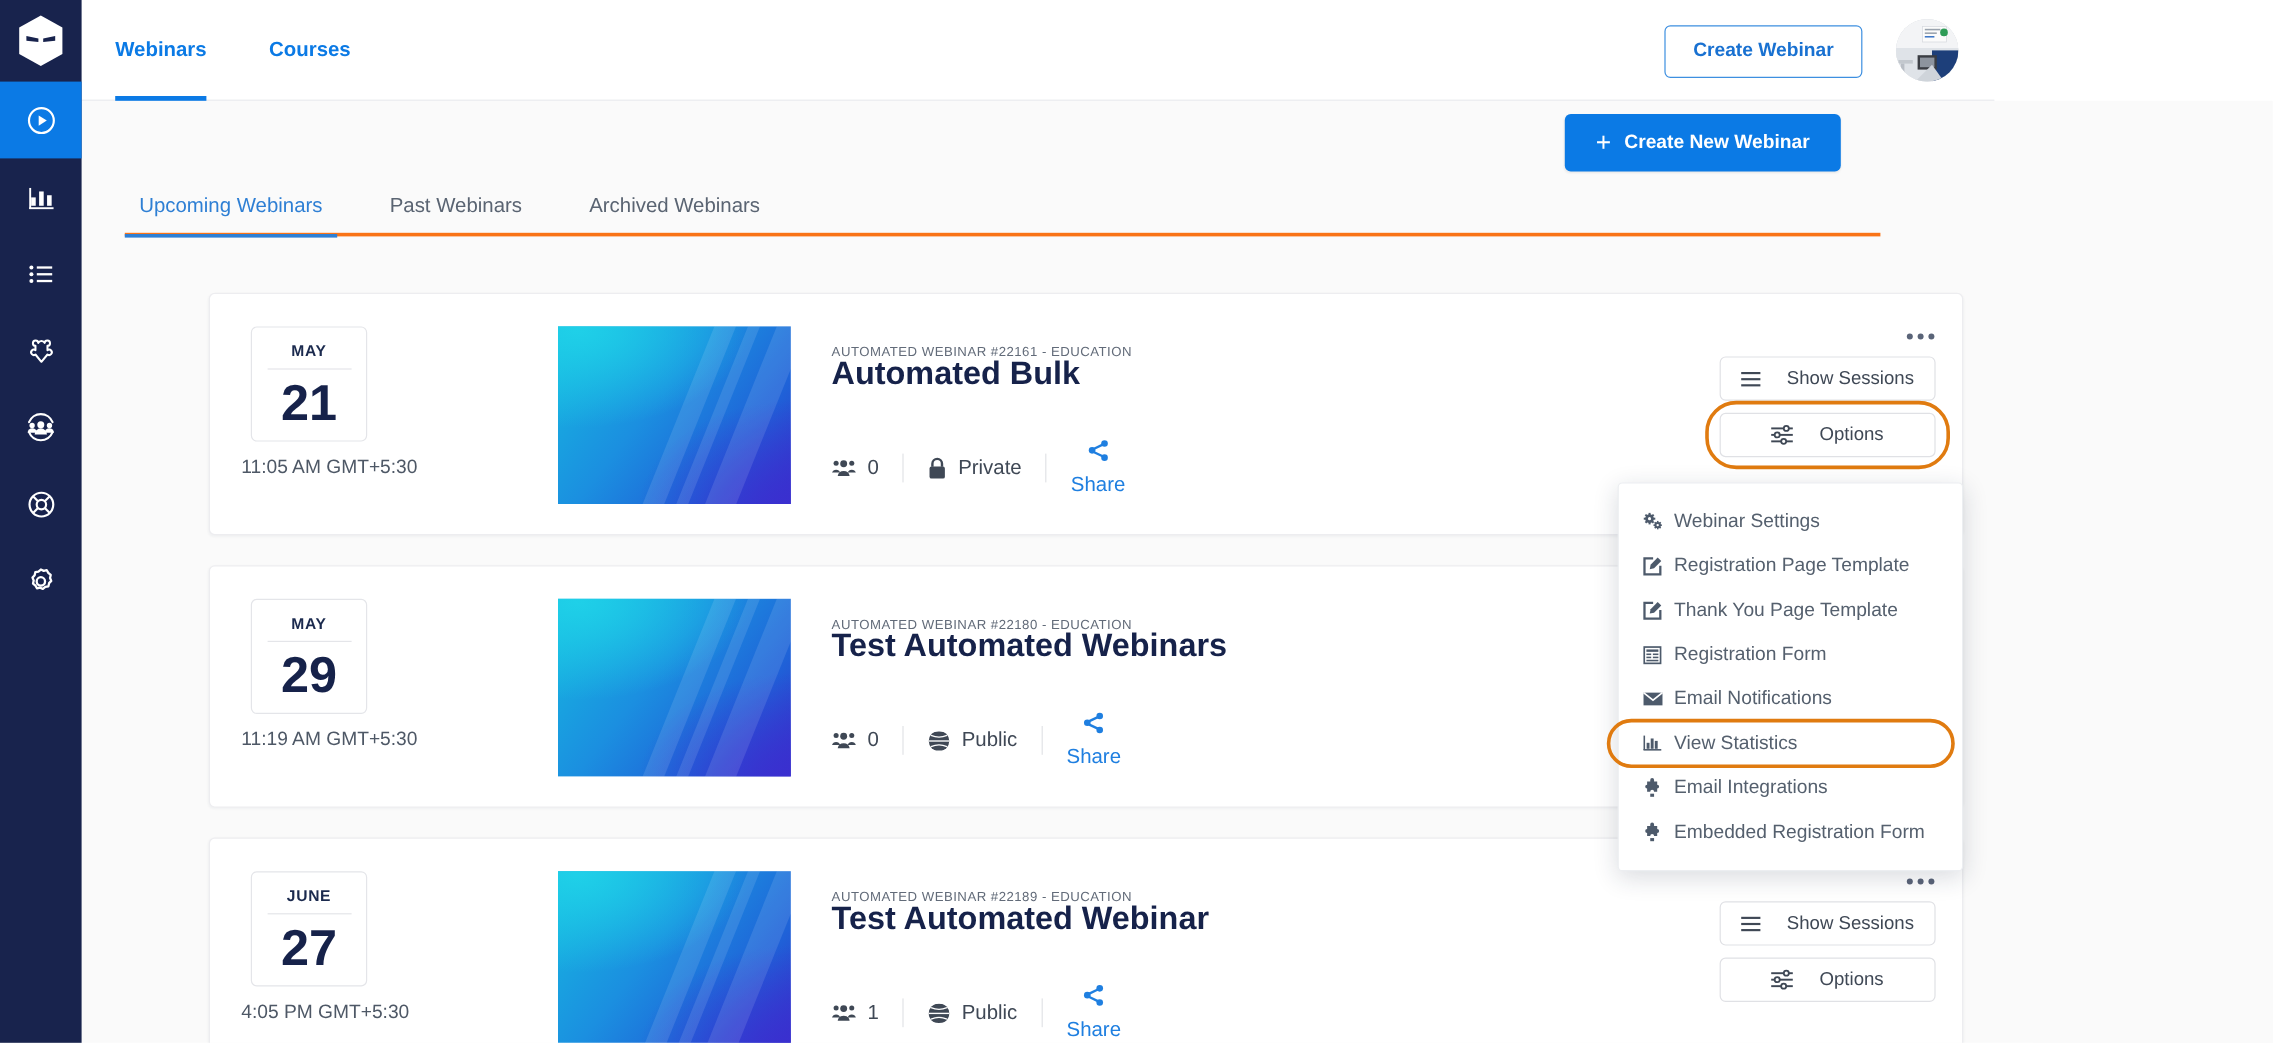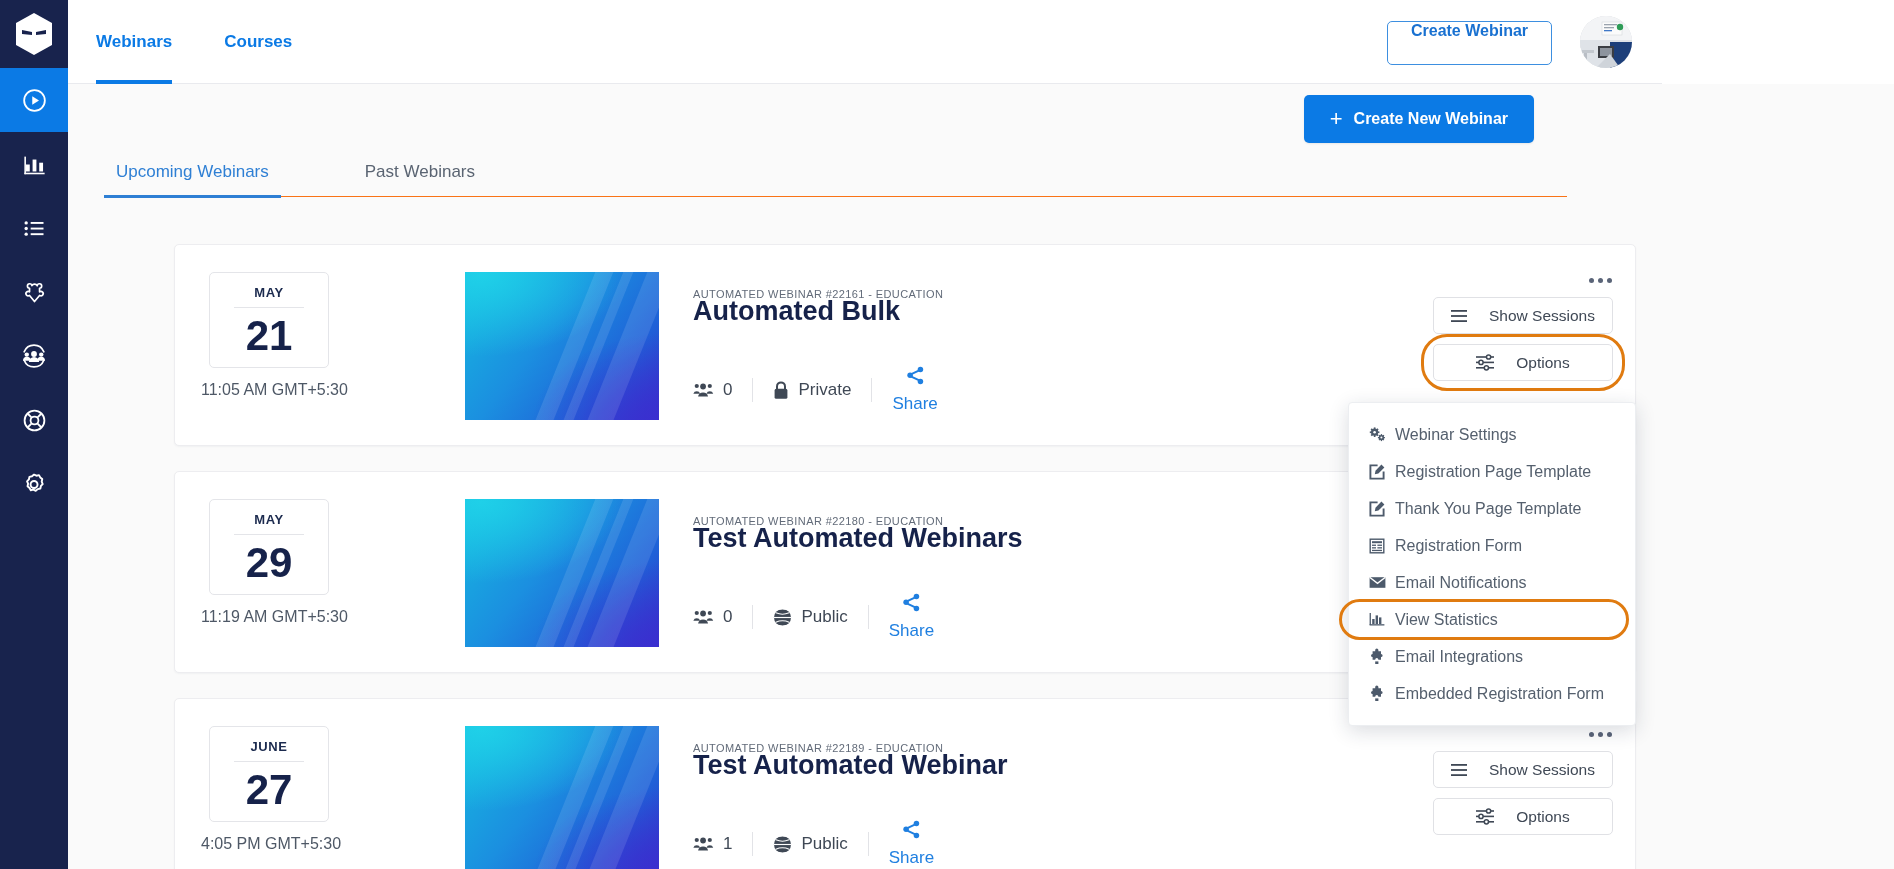--- a/index.html
+++ b/index.html
@@ -49,21 +49,21 @@
   #header .tab.active::after {
     content: ""; position: absolute; left: 0; right: 0; bottom: 0;
     height: 4px; background: #0b7ae5;
   }
   #create-webinar-btn {
     position: absolute; right: 110px; top: 21px;
     width: 165px; height: 44px;
     border: 1px solid #3d8fe0; border-radius: 5px;
     background: #fff; color: #1971d1;
     font-size: 16px; font-weight: bold;
-    display: flex; justify-content: center;
+    display: flex; align-items: center; justify-content: center;
     cursor: pointer;
   }
   #avatar {
     position: absolute; right: 30px; top: 16px;
     width: 52px; height: 52px; border-radius: 50%;
     overflow: hidden; cursor: pointer;
     background: #c8cdd4;
   }
   #avatar .ph { width: 100%; height: 100%; display: block; }
 
@@ -82,22 +82,22 @@
     display: flex; align-items: center; gap: 11px;
     cursor: pointer;
     box-shadow: 0 1px 2px rgba(0,0,0,.08);
   }
   #create-new-webinar-btn .plus { font-size: 22px; font-weight: normal; line-height: 1; }
 
   
   #subtabs {
     position: absolute; left: 36px; top: 62px;
     width: 1463px; height: 51px;
-    border-bottom: 1px solid #f97316;
-    display: flex; align-items: flex-start; gap: 40px;
+    border-bottom: 3px solid #f97316;
+    display: flex; align-items: flex-start;
   }
   #subtabs .stab {
     height: 51px; display: flex; align-items: center;
     margin-right: 32px; padding: 0 12px;
     font-size: 17px; color: #5a6472; cursor: pointer; position: relative;
   }
   #subtabs .stab.active { color: #2e7fd4; }
   #subtabs .stab.active::after {
     content:""; position: absolute; left: 0; right: 0; bottom: -1px;
     height: 3px; background: #2e7fd4;
@@ -107,21 +107,21 @@
   .card {
     position: absolute; left: 106px;
     width: 1462px;
     background: #ffffff;
     border: 1px solid #ededf0;
     border-radius: 5px;
     box-shadow: 0 1px 2px rgba(30,40,70,.045);
   }
   .card .date-box {
     position: absolute; left: 34px; top: 27px;
-    width: 120px; height: 96px;
+    width: 97px; height: 96px;
     border: 1px solid #e4e5e9; border-radius: 5px;
     background: #fff;
     display: flex; flex-direction: column; align-items: center;
   }
   .card .date-month {
     margin-top: 12px;
     font-size: 13px; font-weight: bold; letter-spacing: .6px;
     color: #1b2a4e;
   }
   .card .date-rule { width: 70px; height: 1px; background: #e4e5e9; margin-top: 7px; }
@@ -345,20 +345,23 @@
     <span class="plus">+</span>
     <span>Create New Webinar</span>
   </div>
 
   <div id="subtabs">
     <div class="stab active">
       <span>Upcoming Webinars</span>
     </div>
     <div class="stab">
       <span>Past Webinars</span>
+    </div>
+    <div class="stab">
+      <span>Archived Webinars</span>
     </div>
   </div>
 
   <div class="card" style="top:160px;height:202px">
     <div class="date-box">
       <div class="date-month">MAY</div>
       <div class="date-rule"></div>
       <div class="date-day">21</div>
     </div>
     <div class="time">11:05 AM GMT+5:30</div>

